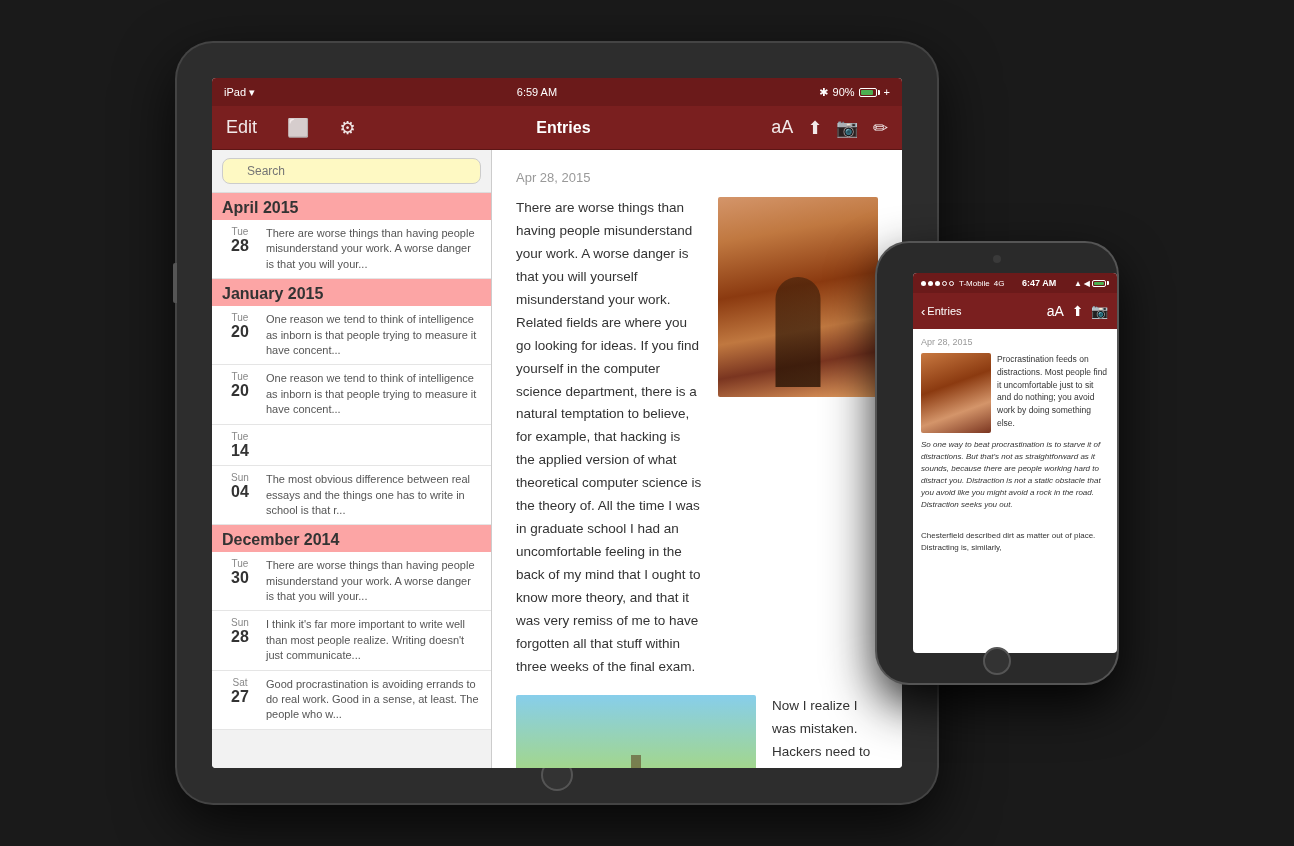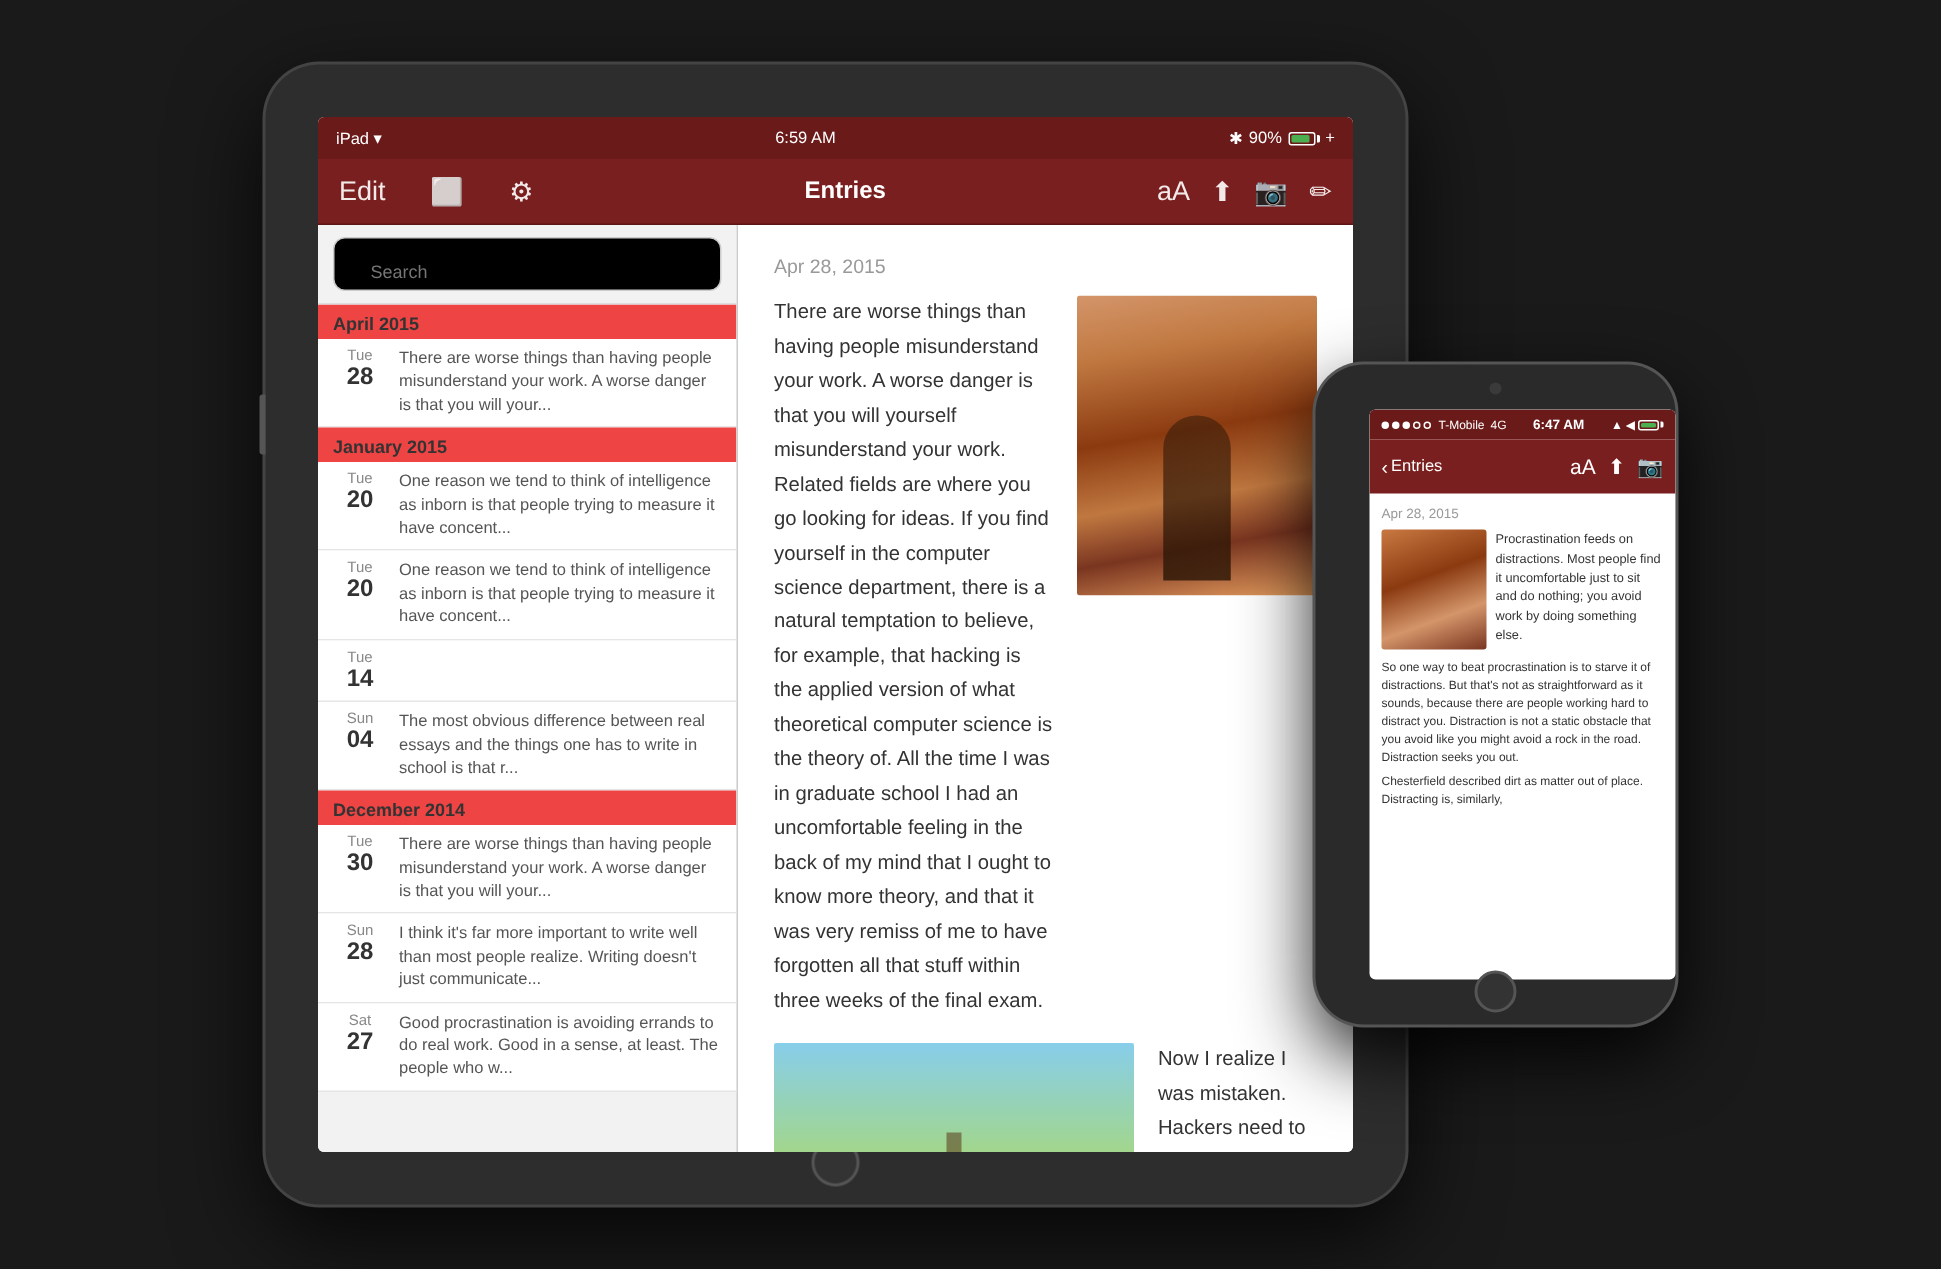--- a/index.html
+++ b/index.html
@@ -130,24 +130,24 @@
       transform: translateY(-50%);
       color: #aaa;
       font-size: 12px;
     }
     .sidebar-entries {
       overflow-y: auto;
       flex: 1;
     }
     .section-header {
       padding: 6px 10px 3px;
-      font-size: 12px;
+      font-size: 16px;
       font-weight: 700;
       color: #333;
-      background: #ef4444;
+      background: #fca5a5;
     }
     .entry-item {
       display: flex;
       padding: 6px 10px;
       border-bottom: 1px solid #e5e5e5;
       background: #fff;
       cursor: pointer;
     }
     .entry-date {
       width: 36px;
@@ -386,21 +386,21 @@
         <span class="nav-icon">✏</span>
       </div>
     </div>
 
     <div class="ipad-body">
 
       <div class="sidebar">
         <div class="search-bar">
           <div class="search-wrapper">
             <span class="search-icon-inner">🔍</span>
-            <input class="search-input" type="text" style="width: 100%; border: 1px solid rgb(204, 204, 204); border-radius: 8px; padding: 15px 10px 5px 24px; font-size: 12px; color: rgb(136, 136, 136); background: #000000; outline: none;" placeholder="Search">
+            <input class="search-input" type="text" style="width: 100%; border: 1px solid rgb(204, 204, 204); border-radius: 8px; padding: 5px 10px 5px 24px; font-size: 12px; color: rgb(136, 136, 136); background: #fef9c3; outline: none;" placeholder="Search">
           </div>
         </div>
 
         <div class="sidebar-entries">
 
           <div class="section-header">April 2015</div>
           <div class="entry-item">
             <div class="entry-date">
               <div class="entry-day-name">Tue</div>
               <div class="entry-day-num">28</div>
@@ -527,17 +527,17 @@
         <span class="iphone-nav-icon">📷</span>
       </div>
     </div>
 
     <div class="iphone-content">
       <div class="iphone-article-date">Apr 28, 2015</div>
       <div class="iphone-article-row">
         <div class="iphone-photo"></div>
         <div class="iphone-text">Procrastination feeds on distractions. Most people find it uncomfortable just to sit and do nothing; you avoid work by doing something else.</div>
       </div>
-      <p class="iphone-body-text" style="margin-bottom:4px;">So one way to beat procrastination is to starve it of distractions. But that's not as straightforward as it sounds, because there are people working hard to distract you. Distraction is not a static obstacle that you avoid like you might avoid a rock in the road. Distraction seeks you out.</p>
+      <p class="iphone-body-text" style="margin-bottom:19px;font-style:italic;">So one way to beat procrastination is to starve it of distractions. But that's not as straightforward as it sounds, because there are people working hard to distract you. Distraction is not a static obstacle that you avoid like you might avoid a rock in the road. Distraction seeks you out.</p>
       <p class="iphone-body-text">Chesterfield described dirt as matter out of place. Distracting is, similarly,</p>
     </div>
   </div>
 </div>
 
 </body></html>

